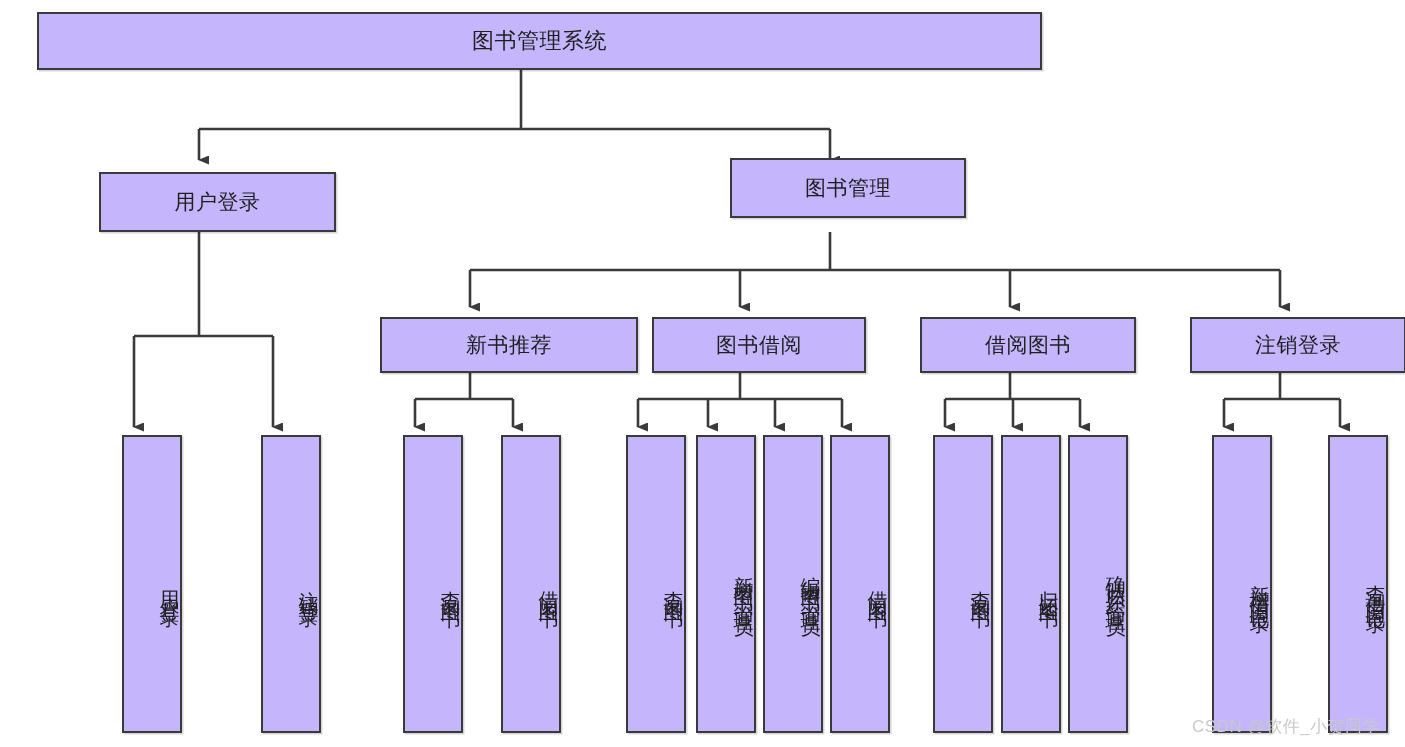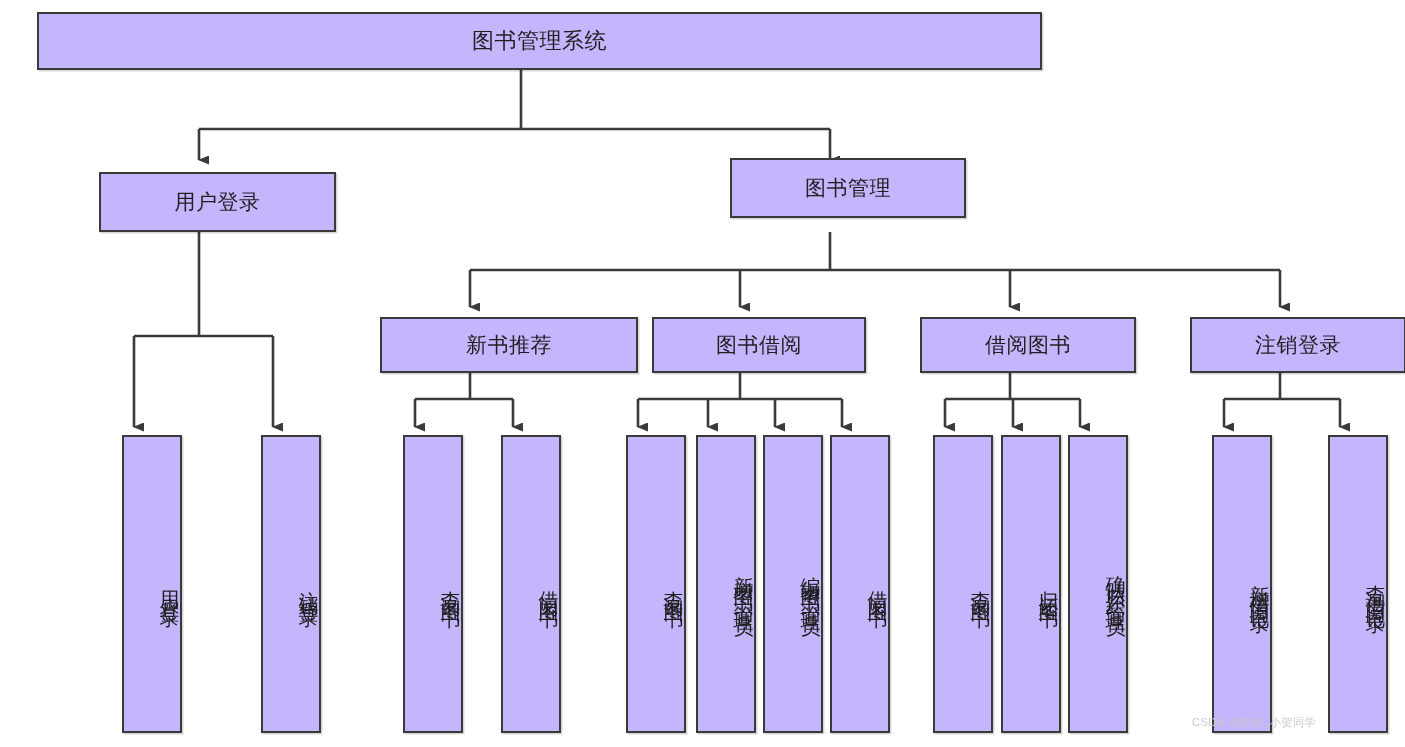--- a/index.html
+++ b/index.html
@@ -55,21 +55,21 @@
     font-size: 20px;
     letter-spacing: 6px;
     line-height: 1;
   }
   .node.leaf.tall-text {
     align-items: flex-start;
   }
   .watermark {
     position: absolute;
     color: #c9c9c9;
-    font-size: 11px;
+    font-size: 17px;
     letter-spacing: 0.5px;
     white-space: nowrap;
     user-select: none;
   }
 </style>
 </head>
 <body>
 
 <div id="canvas">
 

